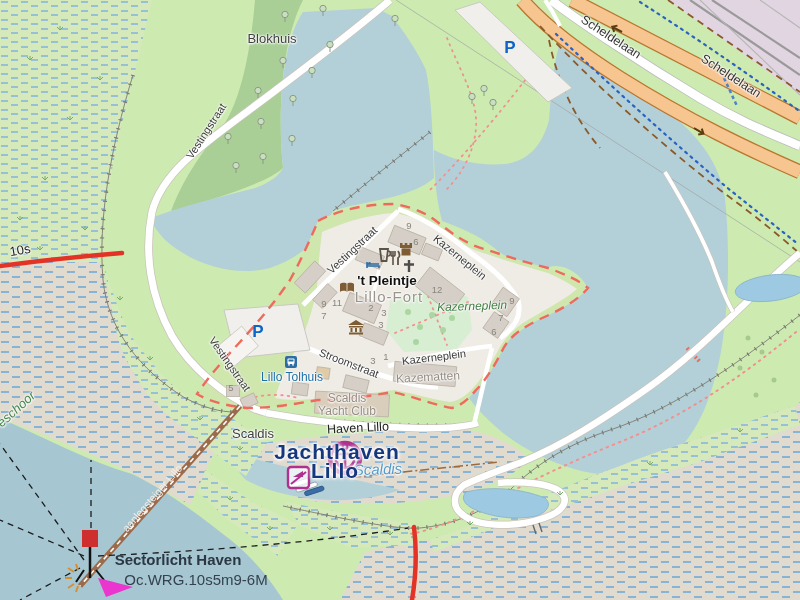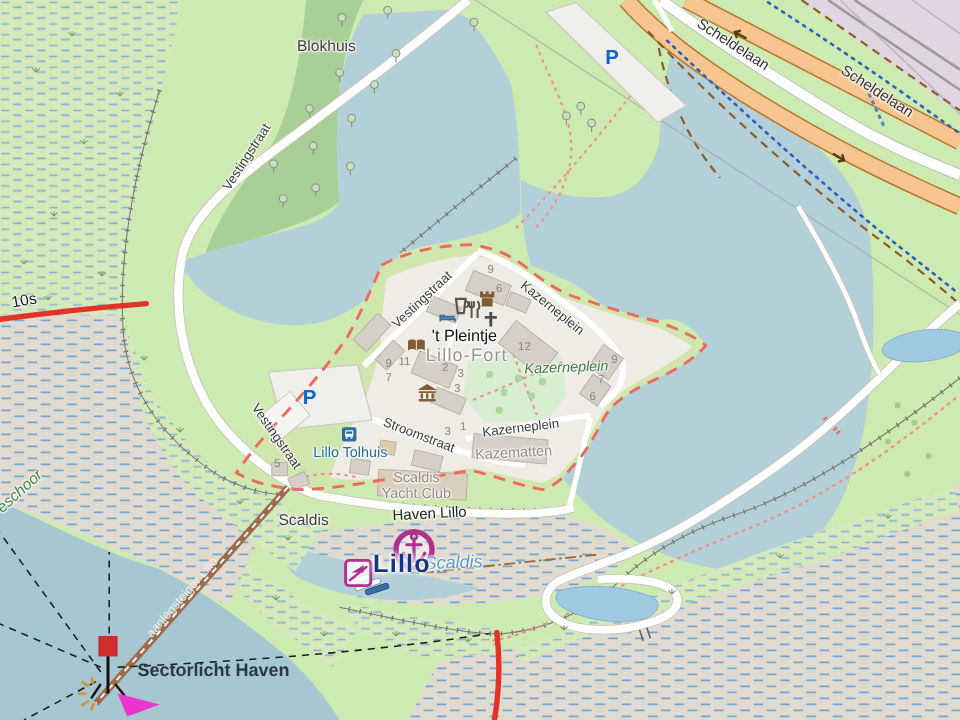--- a/index.html
+++ b/index.html
@@ -8,21 +8,21 @@
   .lbl{position:absolute;transform:translate(-50%,-50%) rotate(var(--r,0deg));
        white-space:nowrap;font:11px "Liberation Sans",sans-serif;color:#3c3c3c;
        text-shadow:0 0 2px #fff,0 0 2px #fff,0 0 3px #fff,0 1px 2px #fff;pointer-events:none;}
   .place{font-size:13px;color:#404040;}
   .big-grey{font-size:15px;color:#9a948c;letter-spacing:1px;}
   .grey{color:#948d82;font-size:12px;}
   .green-it{color:#3f7d41;font-style:italic;font-size:12px;}
   .water-it{color:#569ac9;font-style:italic;font-size:15px;}
   .blue{color:#1d6fa5;font-size:12px;}
   .pletter{color:#0d65c8;font-size:17px;font-weight:bold;text-shadow:none;}
-  .bold-blk{font-weight:normal;font-size:13.5px;color:#111;}
+  .bold-blk{font-weight:bold;font-size:13.5px;color:#111;}
   .navy{font-weight:bold;font-size:21px;color:#14377e;letter-spacing:1px;
         text-shadow:0 0 3px #fff,0 0 3px #fff,0 0 4px #fff,0 0 5px #fff;}
   .sea-name{font-weight:bold;font-size:15px;color:#2b3742;text-shadow:none;}
   .sea-char{font-size:15px;color:#35424e;text-shadow:none;}
   .tens{font-size:13px;color:#1c1c1c;}
   .schoor{color:#45854b;font-style:italic;font-size:13px;}
   .pier-t{color:#f6efe8;font-size:10.5px;text-shadow:none;}
   .hn{position:absolute;transform:translate(-50%,-50%);font:9.5px "Liberation Sans",sans-serif;
       color:#8a857d;pointer-events:none;}
   .sched{font-size:12.5px;color:#333;}
@@ -352,22 +352,24 @@
   <div class="lbl grey" style="left:428px;top:377px;--r:-3deg">Kazematten</div>
   <div class="lbl" style="left:349px;top:363px;--r:21deg">Stroomstraat</div>
   <div class="lbl bold-blk" style="left:387px;top:280px">'t Pleintje</div>
   <div class="lbl big-grey" style="left:389px;top:296px">Lillo-Fort</div>
   <div class="lbl blue" style="left:292px;top:377px">Lillo Tolhuis</div>
   <div class="lbl place" style="left:253px;top:433px">Scaldis</div>
   <div class="lbl grey" style="left:347px;top:398px">Scaldis</div>
   <div class="lbl grey" style="left:347px;top:411px">Yacht Club</div>
   <div class="lbl" style="left:358px;top:428px;--r:-3deg;font-size:12.5px;color:#222">Haven Lillo</div>
   <div class="lbl water-it" style="left:378px;top:469px;--r:-2deg">Scaldis</div>
+  <div class="lbl navy" style="left:337px;top:452px">Jachthaven</div>
   <div class="lbl navy" style="left:335px;top:471px">Lillo</div>
   <div class="lbl sea-name" style="left:178px;top:559px">Sectorlicht Haven</div>
+  <div class="lbl sea-char" style="left:196px;top:579px">Oc.WRG.10s5m9-6M</div>
   <div class="lbl tens" style="left:20px;top:250px;--r:-10deg">10s</div>
   <div class="lbl schoor" style="left:16px;top:409px;--r:-42deg">eschoor</div>
   <div class="lbl pier-t" style="left:152px;top:498px;--r:-49deg">aanlegsteiger Lillo</div>
   <div class="lbl pletter" style="left:258px;top:332px">P</div>
   <div class="lbl pletter" style="left:510px;top:48px">P</div>
 
   <div class="hn" style="left:409px;top:225px">9</div>
   <div class="hn" style="left:416px;top:241px">6</div>
   <div class="hn" style="left:437px;top:289px">12</div>
   <div class="hn" style="left:512px;top:300px">9</div>

